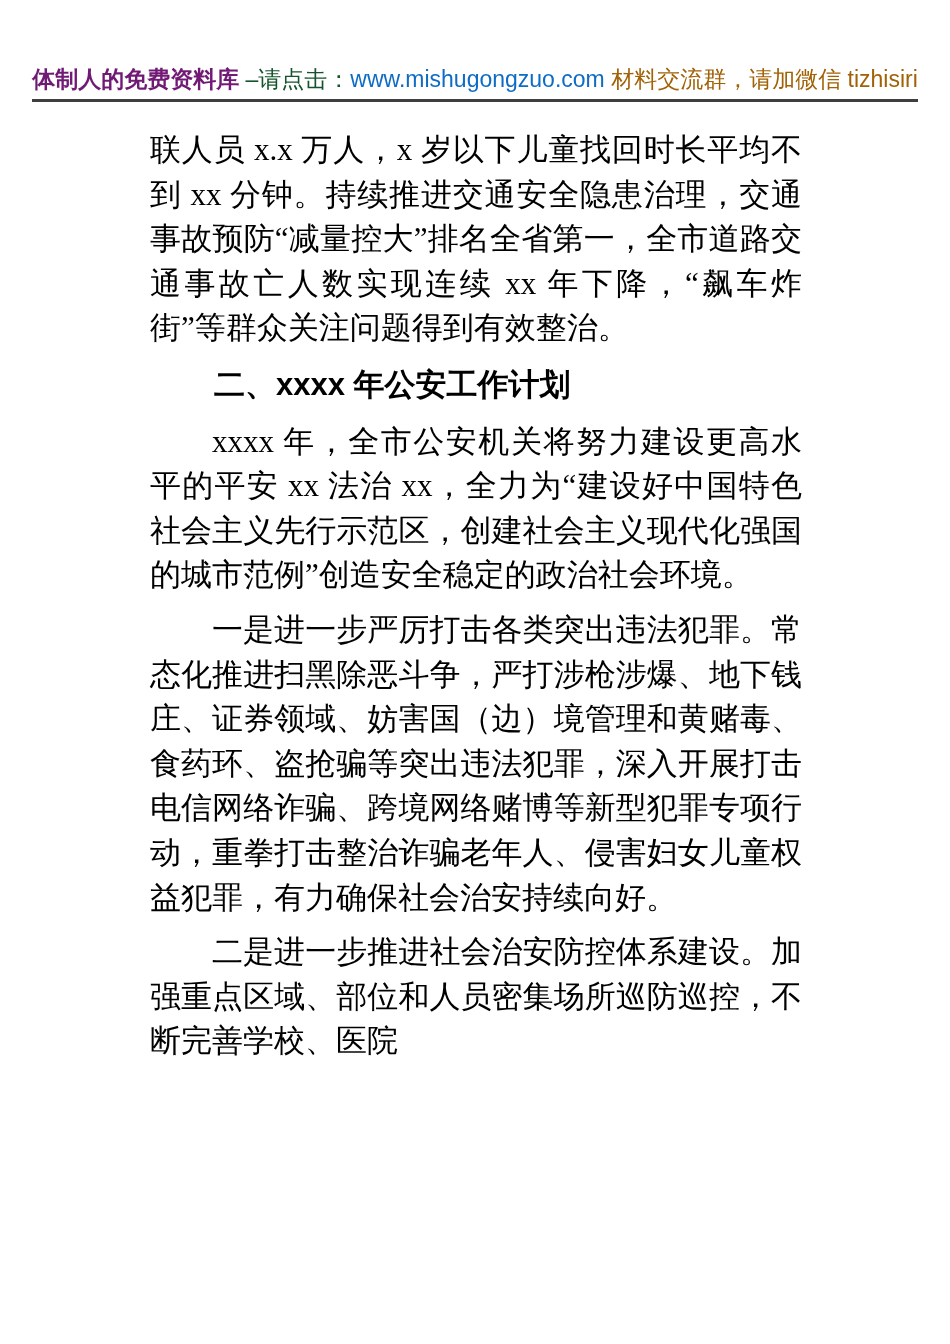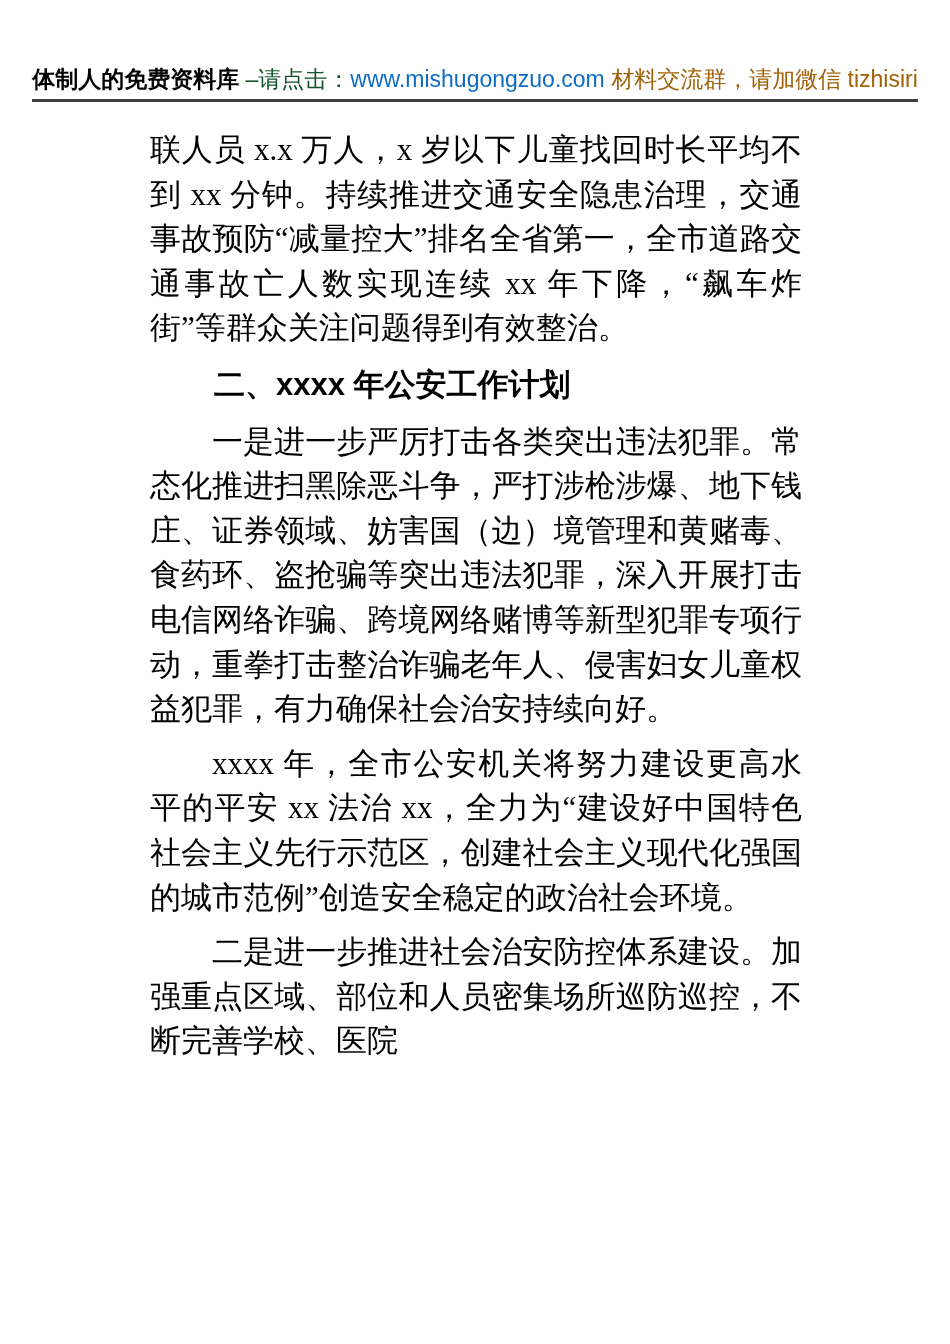--- a/index.html
+++ b/index.html
@@ -20,21 +20,21 @@
     margin: 64px auto 0 auto;
     padding-bottom: 5px;
     border-bottom: 3px solid #3f3f3f;
     font-family: "Liberation Sans", "DejaVu Sans", sans-serif;
     font-size: 23px;
     line-height: 30px;
     color: #1a1a1a;
     white-space: nowrap;
   }
   .promo-site-name {
-    color: #000000;
+    color: #701a75;
     font-weight: 700;
   }
   .promo-click {
     color: #14532d;
   }
   .promo-link {
     color: #0f6cc4;
     text-decoration: none;
     cursor: pointer;
   }
@@ -71,18 +71,18 @@
 
 <div>
 
   <div class="promo-header">
     <span class="promo-site-name">体制人的免费资料库</span><span class="promo-click"> –请点击：</span><a class="promo-link">www.mishugongzuo.com</a><span class="promo-suffix"> 材料交流群，请加微信 tizhisiri</span>
   </div>
 
   <div class="doc-body">
     <p>联人员 x.x 万人，x 岁以下儿童找回时长平均不到 xx 分钟。持续推进交通安全隐患治理，交通事故预防“减量控大”排名全省第一，全市道路交通事故亡人数实现连续 xx 年下降，“飙车炸街”等群众关注问题得到有效整治。</p>
     <h2 class="section-heading">二、xxxx 年公安工作计划</h2>
+    <p class="par-indent">xxxx 年，全市公安机关将努力建设更高水平的平安 xx 法治 xx，全力为“建设好中国特色社会主义先行示范区，创建社会主义现代化强国的城市范例”创造安全稳定的政治社会环境。</p>
     <p class="par-indent">一是进一步严厉打击各类突出违法犯罪。常态化推进扫黑除恶斗争，严打涉枪涉爆、地下钱庄、证券领域、妨害国（边）境管理和黄赌毒、食药环、盗抢骗等突出违法犯罪，深入开展打击电信网络诈骗、跨境网络赌博等新型犯罪专项行动，重拳打击整治诈骗老年人、侵害妇女儿童权益犯罪，有力确保社会治安持续向好。</p>
-    <p class="par-indent">xxxx 年，全市公安机关将努力建设更高水平的平安 xx 法治 xx，全力为“建设好中国特色社会主义先行示范区，创建社会主义现代化强国的城市范例”创造安全稳定的政治社会环境。</p>
     <p class="par-indent">二是进一步推进社会治安防控体系建设。加强重点区域、部位和人员密集场所巡防巡控，不断完善学校、医院</p>
   </div>
 
 </div>
 
 </body></html>

